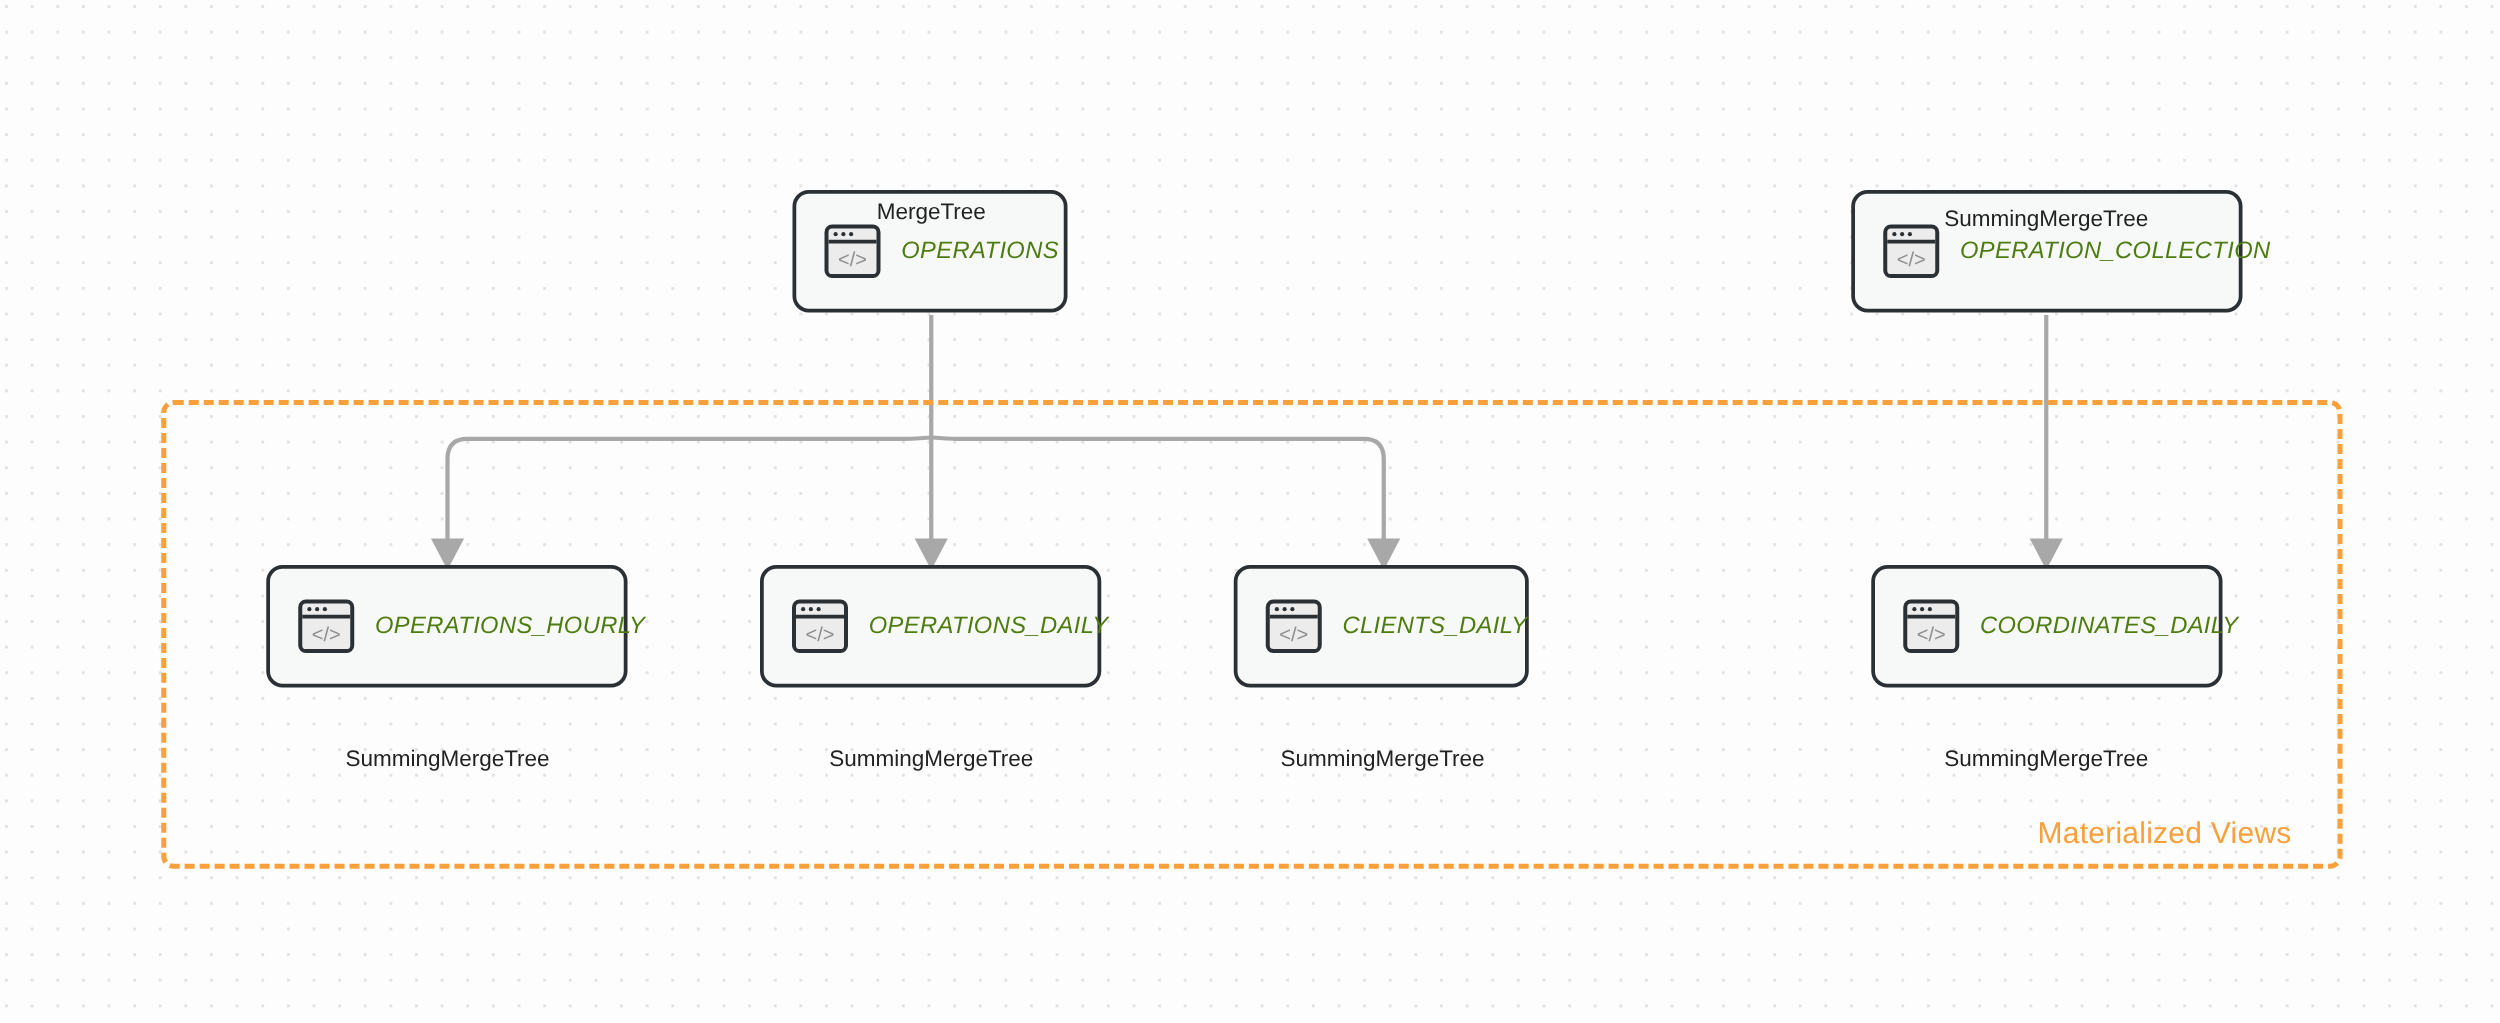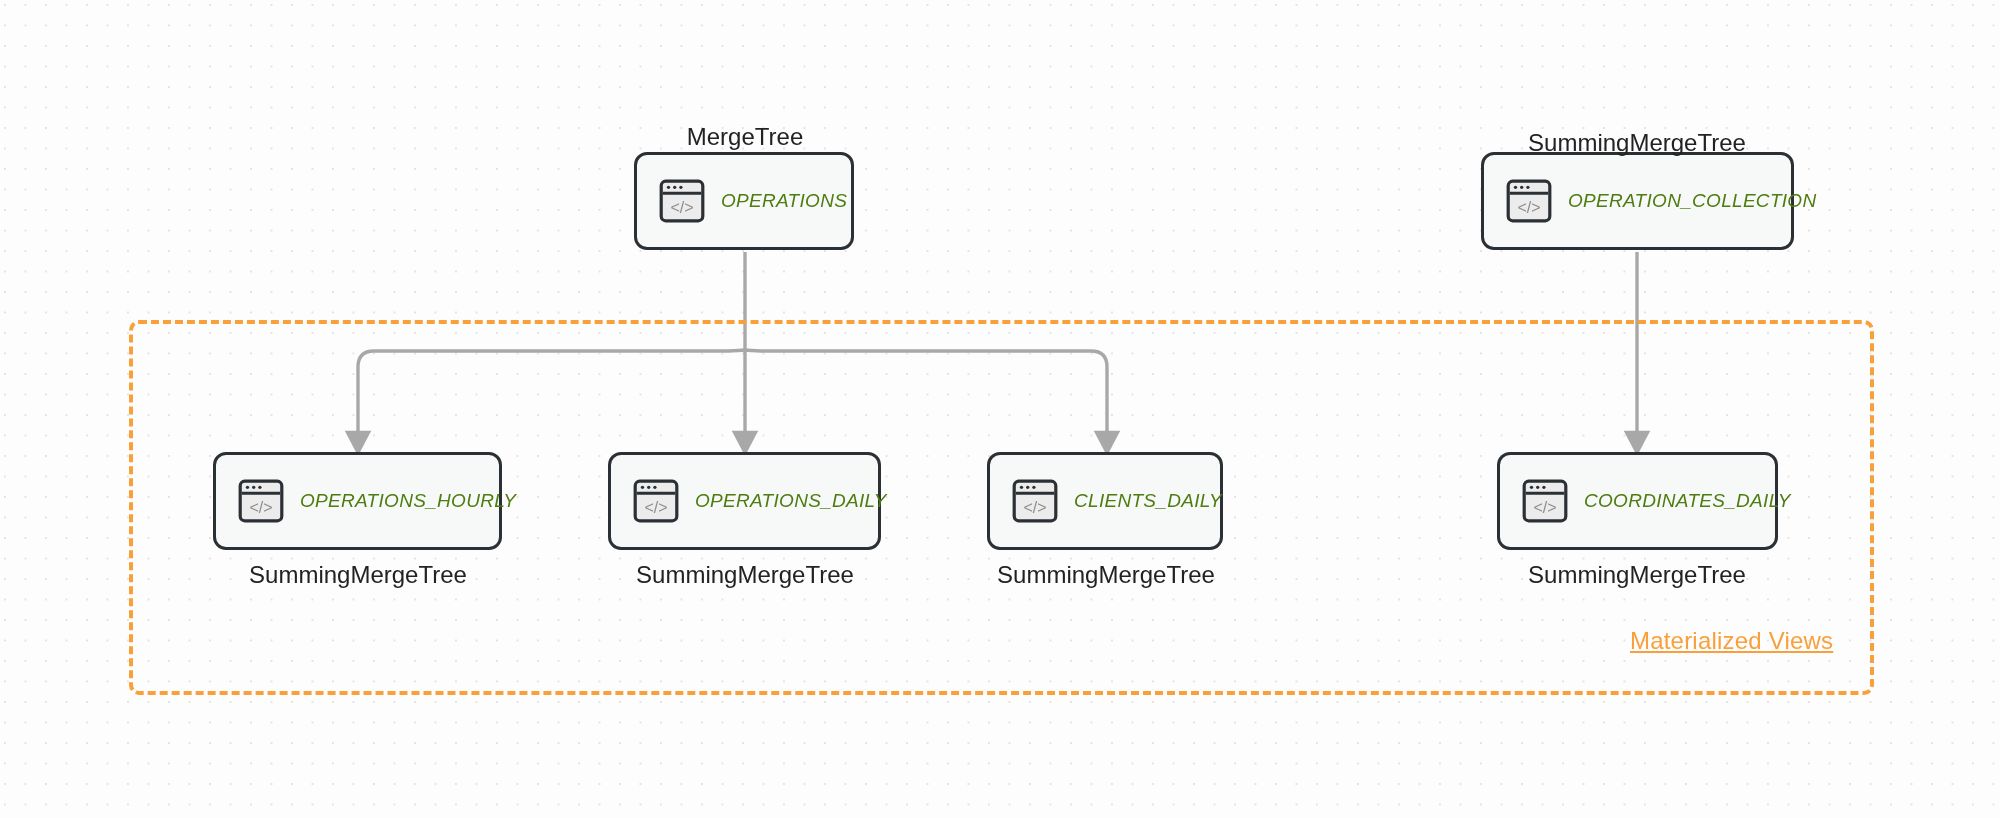--- a/index.html
+++ b/index.html
@@ -61,25 +61,26 @@
   }
   .node-title {
     font-size: 19px;
     font-style: italic;
     color: #4d7c0f;
     white-space: nowrap;
     letter-spacing: .3px;
   }
   .engine-label {
     position: absolute;
-    font-size: 24px;
+    font-size: 18px;
     color: #222222;
     white-space: nowrap;
     text-align: left;
     transform: translateX(-50%);
+    margin-top: 36px;
   }
 </style>
 </head>
 <body>
 
 <div id="canvas">
 
   <svg id="edges" viewBox="0 0 2000 818" xmlns="http://www.w3.org/2000/svg">
     <defs>
       <marker id="arrowhead" markerWidth="9" markerHeight="9" refX="4.2" refY="4.5" orient="auto" markerUnits="strokeWidth">
@@ -90,21 +91,21 @@
     <path d="M745,252 L745,443" fill="none" stroke="#a8a8a8" stroke-width="3.4" marker-end="url(#arrowhead)"></path>
 
     <path d="M745,350 Q731,351 725,351 L374,351 Q358,351 358,367 L358,443" fill="none" stroke="#a8a8a8" stroke-width="3.4" stroke-linecap="round" marker-end="url(#arrowhead)"></path>
 
     <path d="M745,350 Q759,351 765,351 L1091,351 Q1107,351 1107,367 L1107,443" fill="none" stroke="#a8a8a8" stroke-width="3.4" stroke-linecap="round" marker-end="url(#arrowhead)"></path>
 
     <path d="M1637,252 L1637,443" fill="none" stroke="#a8a8a8" stroke-width="3.4" marker-end="url(#arrowhead)"></path>
   </svg>
 
   <div class="group-box" style="left: 129px; top: 320px; width: 1745px; height: 375px;"></div>
-  <div class="group-label" style="left: 1630px; top: 627px; text-decoration: underline;">Materialized Views</div>
+  <div class="group-label" style="left: 1630px; top: 653px;">Materialized Views</div>
 
 <div class="node" style="left: 634px; top: 152px; width: 220px; height: 98px;">
       <span class="node-icon"><svg viewBox="0 0 46 44" width="46" height="44">
           <rect x="2.2" y="2.2" width="41.6" height="39.6" rx="4.5" fill="#ececec" stroke="#2b3035" stroke-width="3.2"></rect>
           <path d="M3.8,14.2 L42.2,14.2" stroke="#2b3035" stroke-width="3"></path>
           <circle cx="9.5" cy="8.3" r="1.65" fill="#2b3035"></circle>
           <circle cx="15.7" cy="8.3" r="1.65" fill="#2b3035"></circle>
           <circle cx="21.9" cy="8.3" r="1.65" fill="#2b3035"></circle>
           <text x="23" y="33.5" text-anchor="middle" font-family="&quot;Liberation Sans&quot;, sans-serif" font-size="16" fill="#8d8d8d">&lt;/&gt;</text>
         </svg></span>

